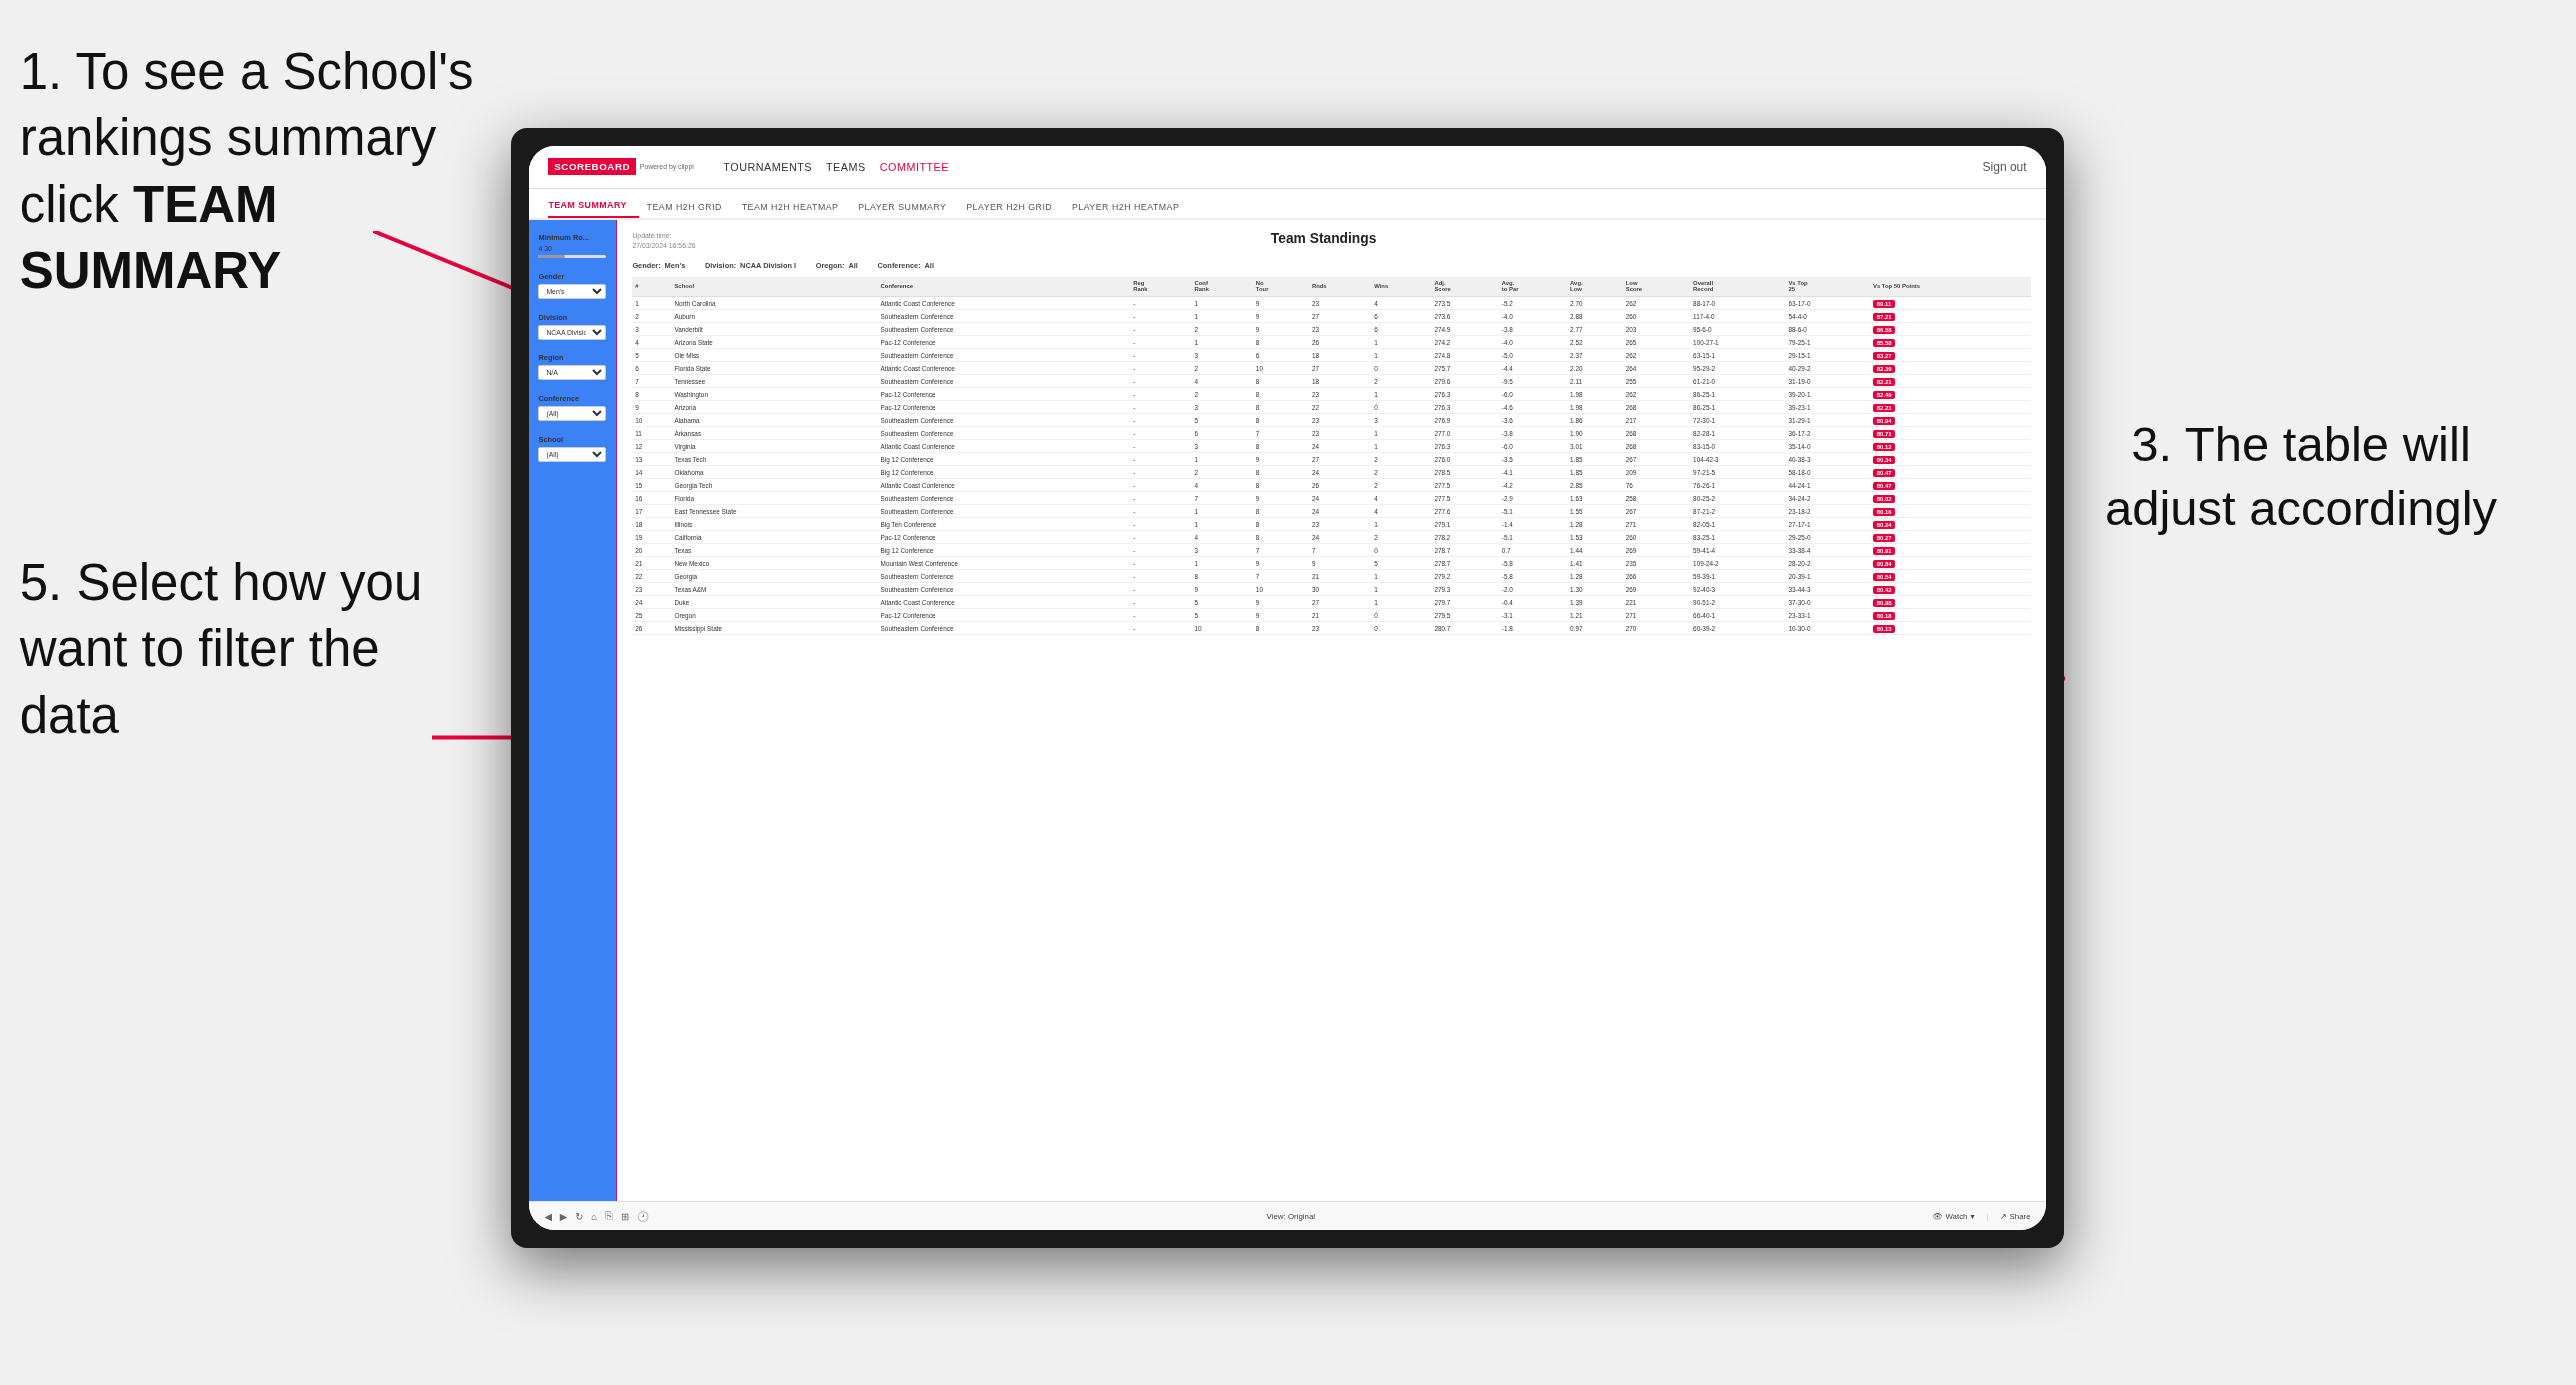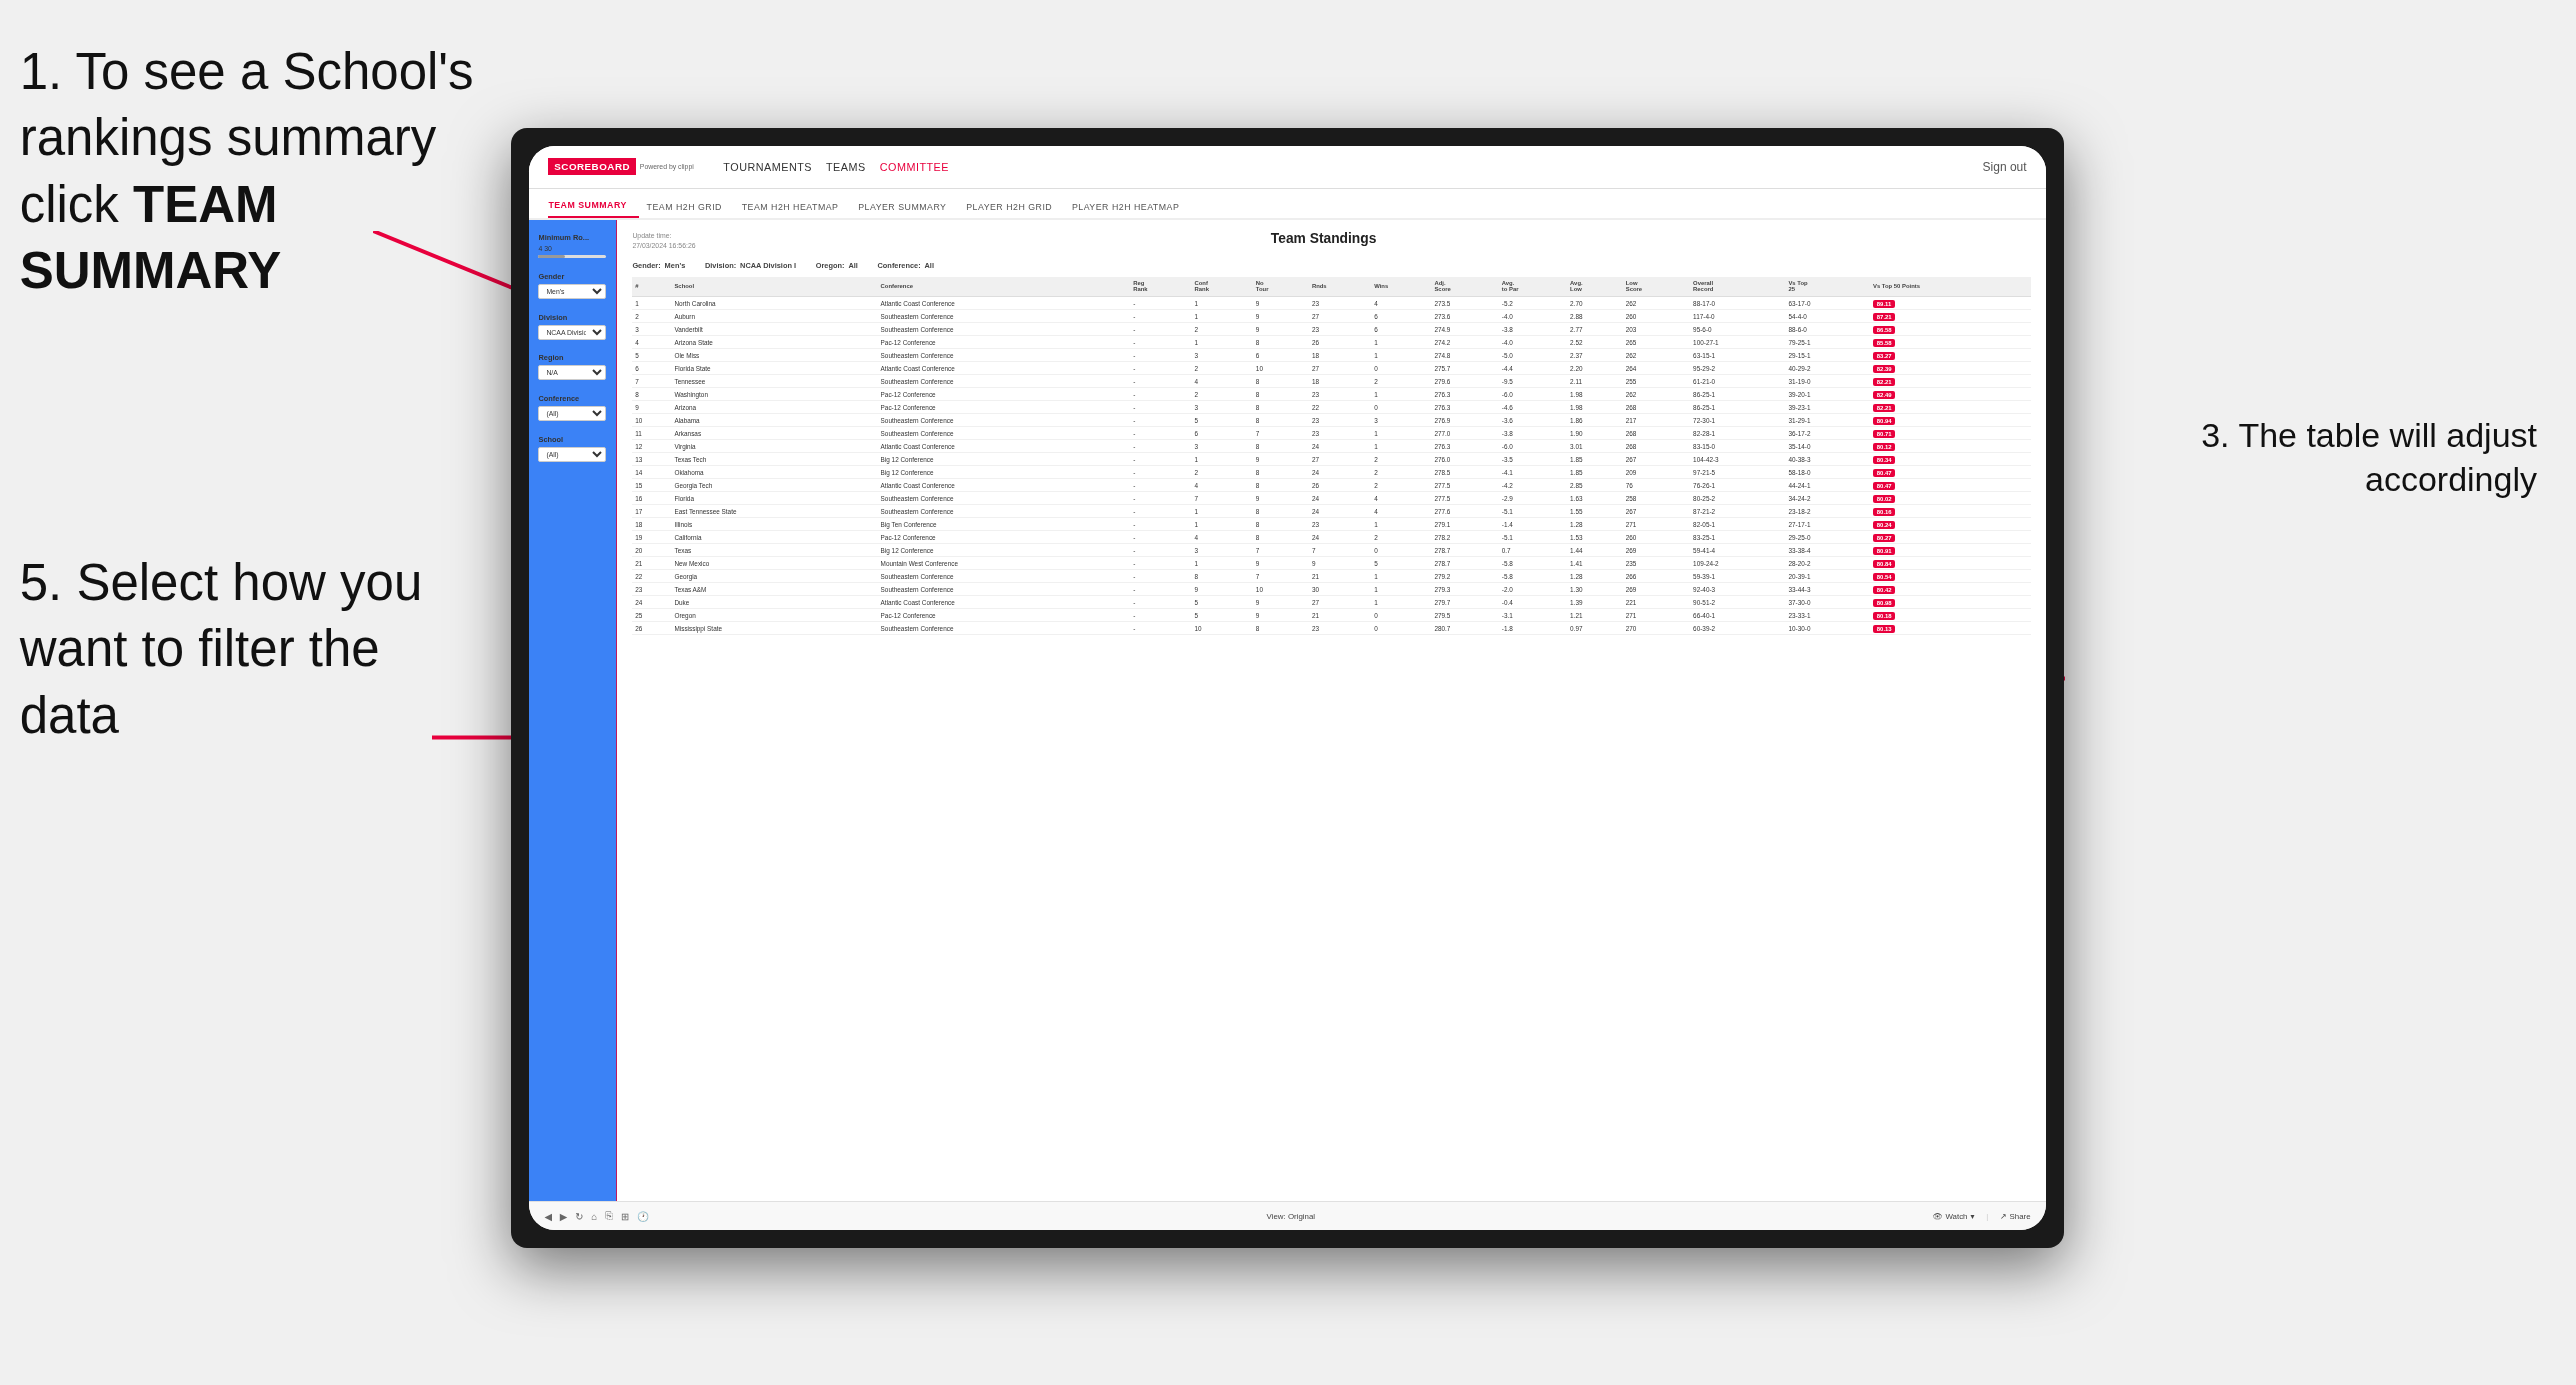--- a/index.html
+++ b/index.html
@@ -31,25 +31,25 @@
       font-size: 51px;
       line-height: 1.3;
       color: #111;
       max-width: 413px;
     }
 
     .instruction-right {
       position: absolute;
       top: 413px;
       right: 39px;
-      font-size: 34px;
+      font-size: 49px;
       line-height: 1.3;
       color: #111;
       max-width: 472px;
-      text-align: right;
+      text-align: center;
     }
 
     
     .arrow-top {
       position: absolute;
       top: 231px;
       left: 373px;
       width: 256px;
       height: 118px;
     }

